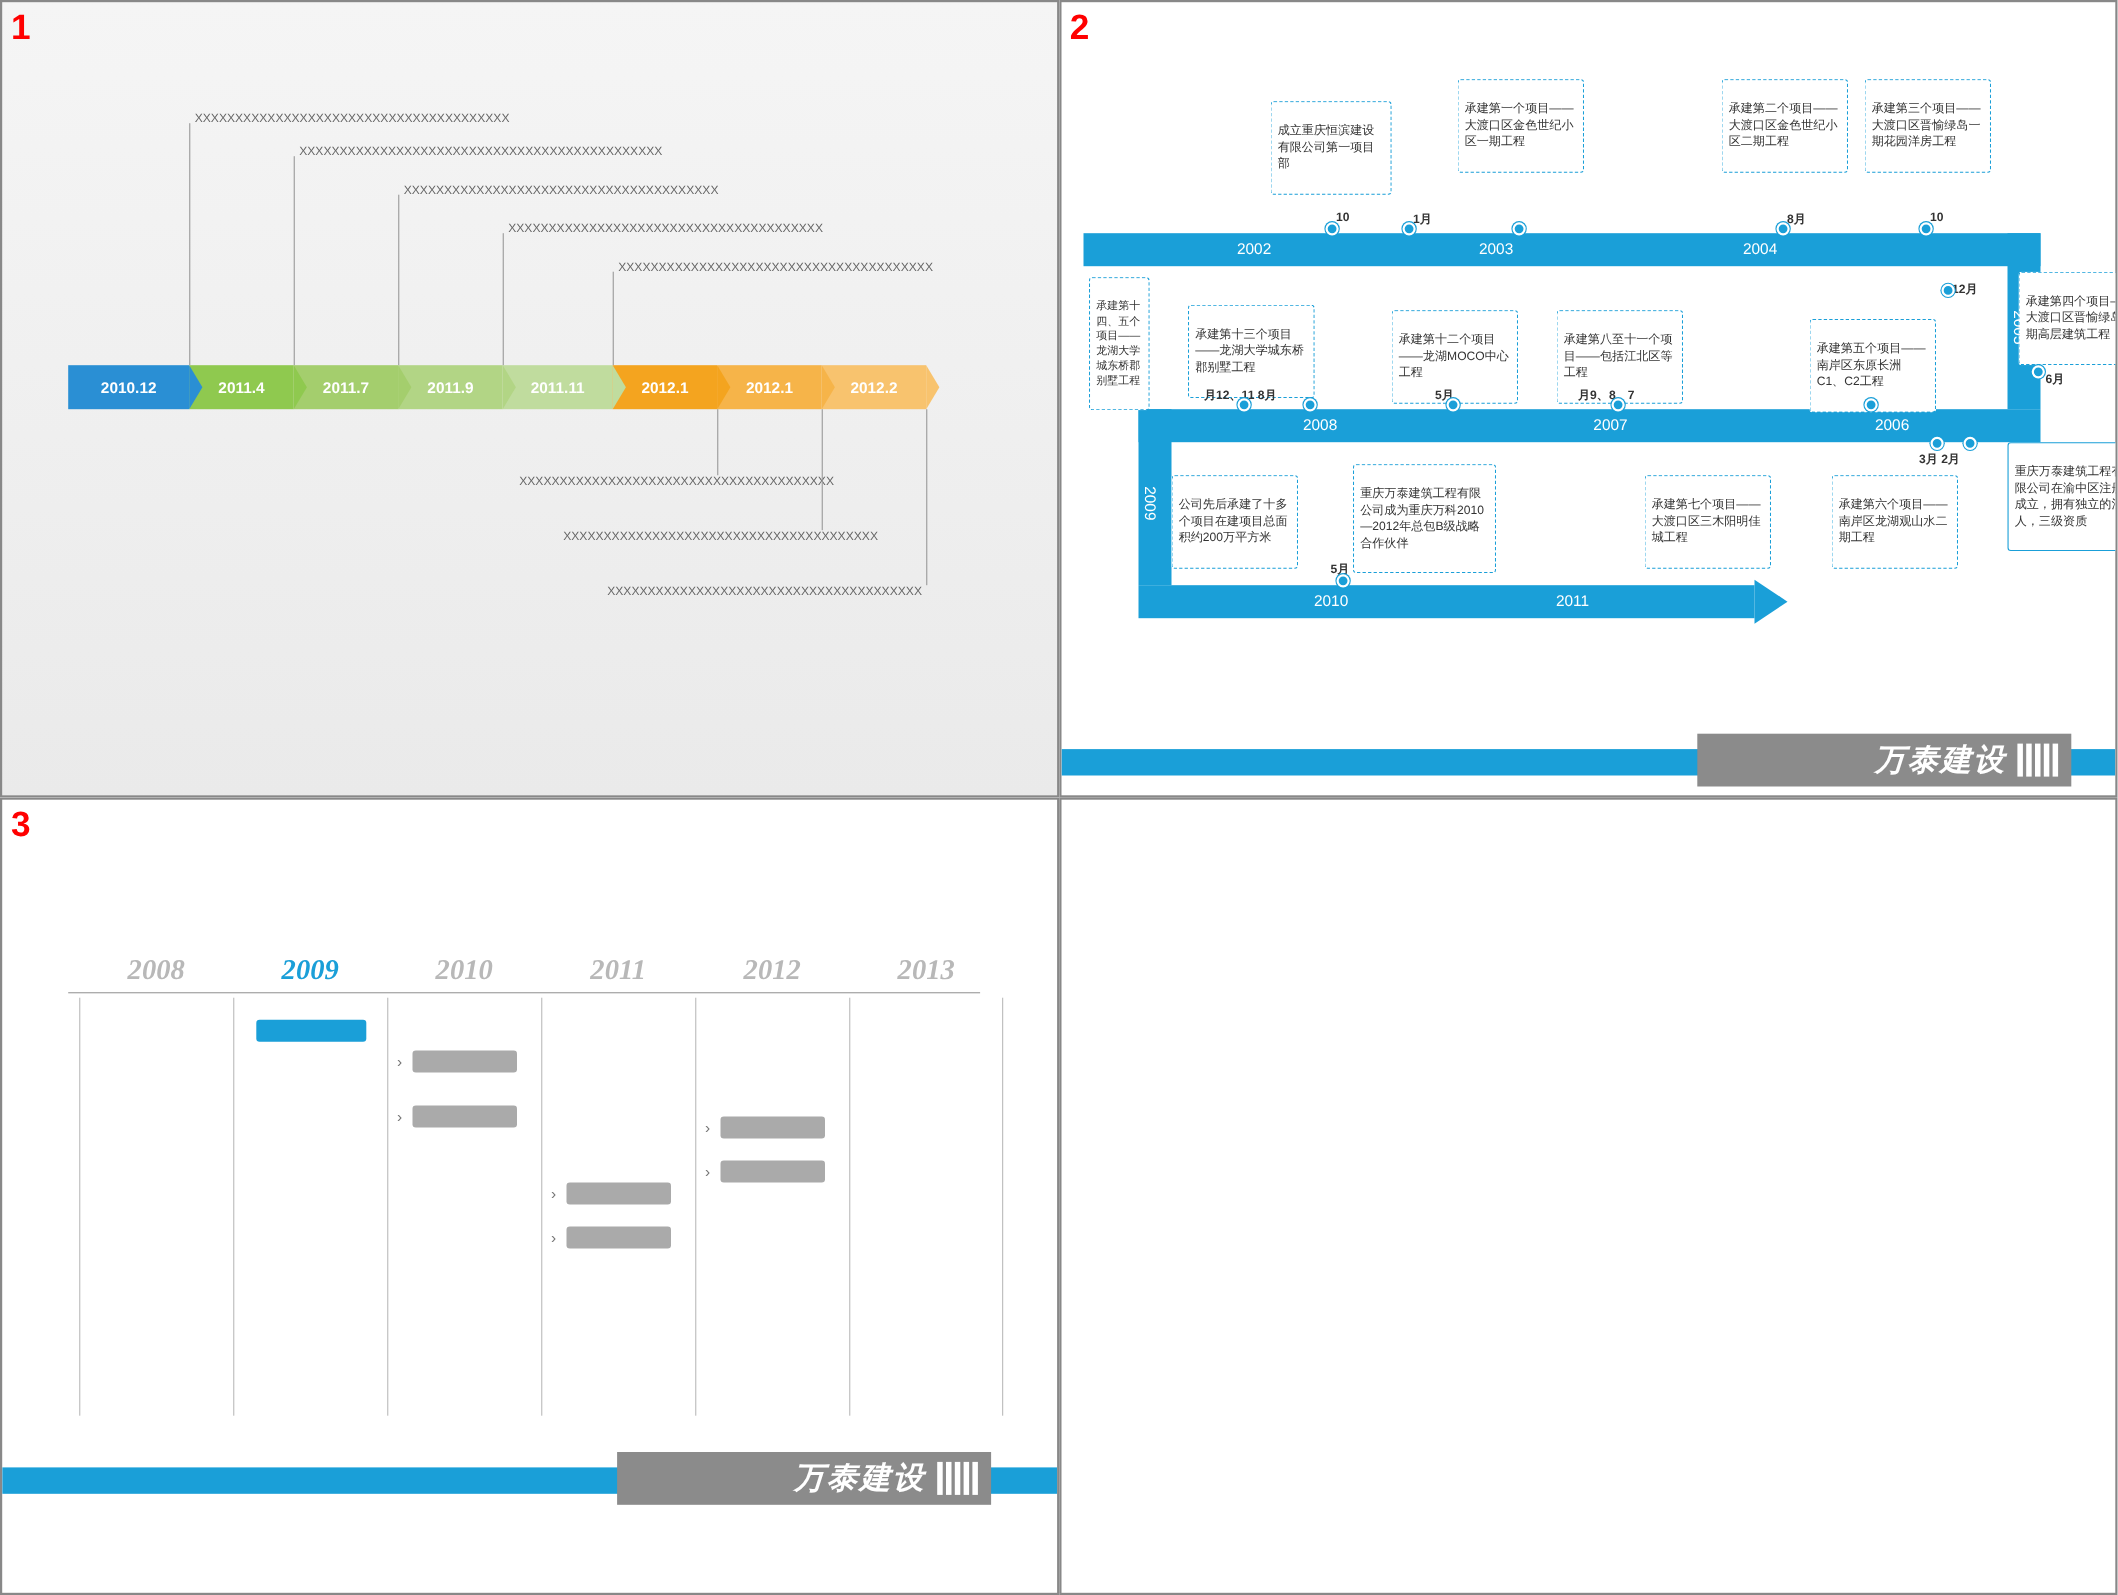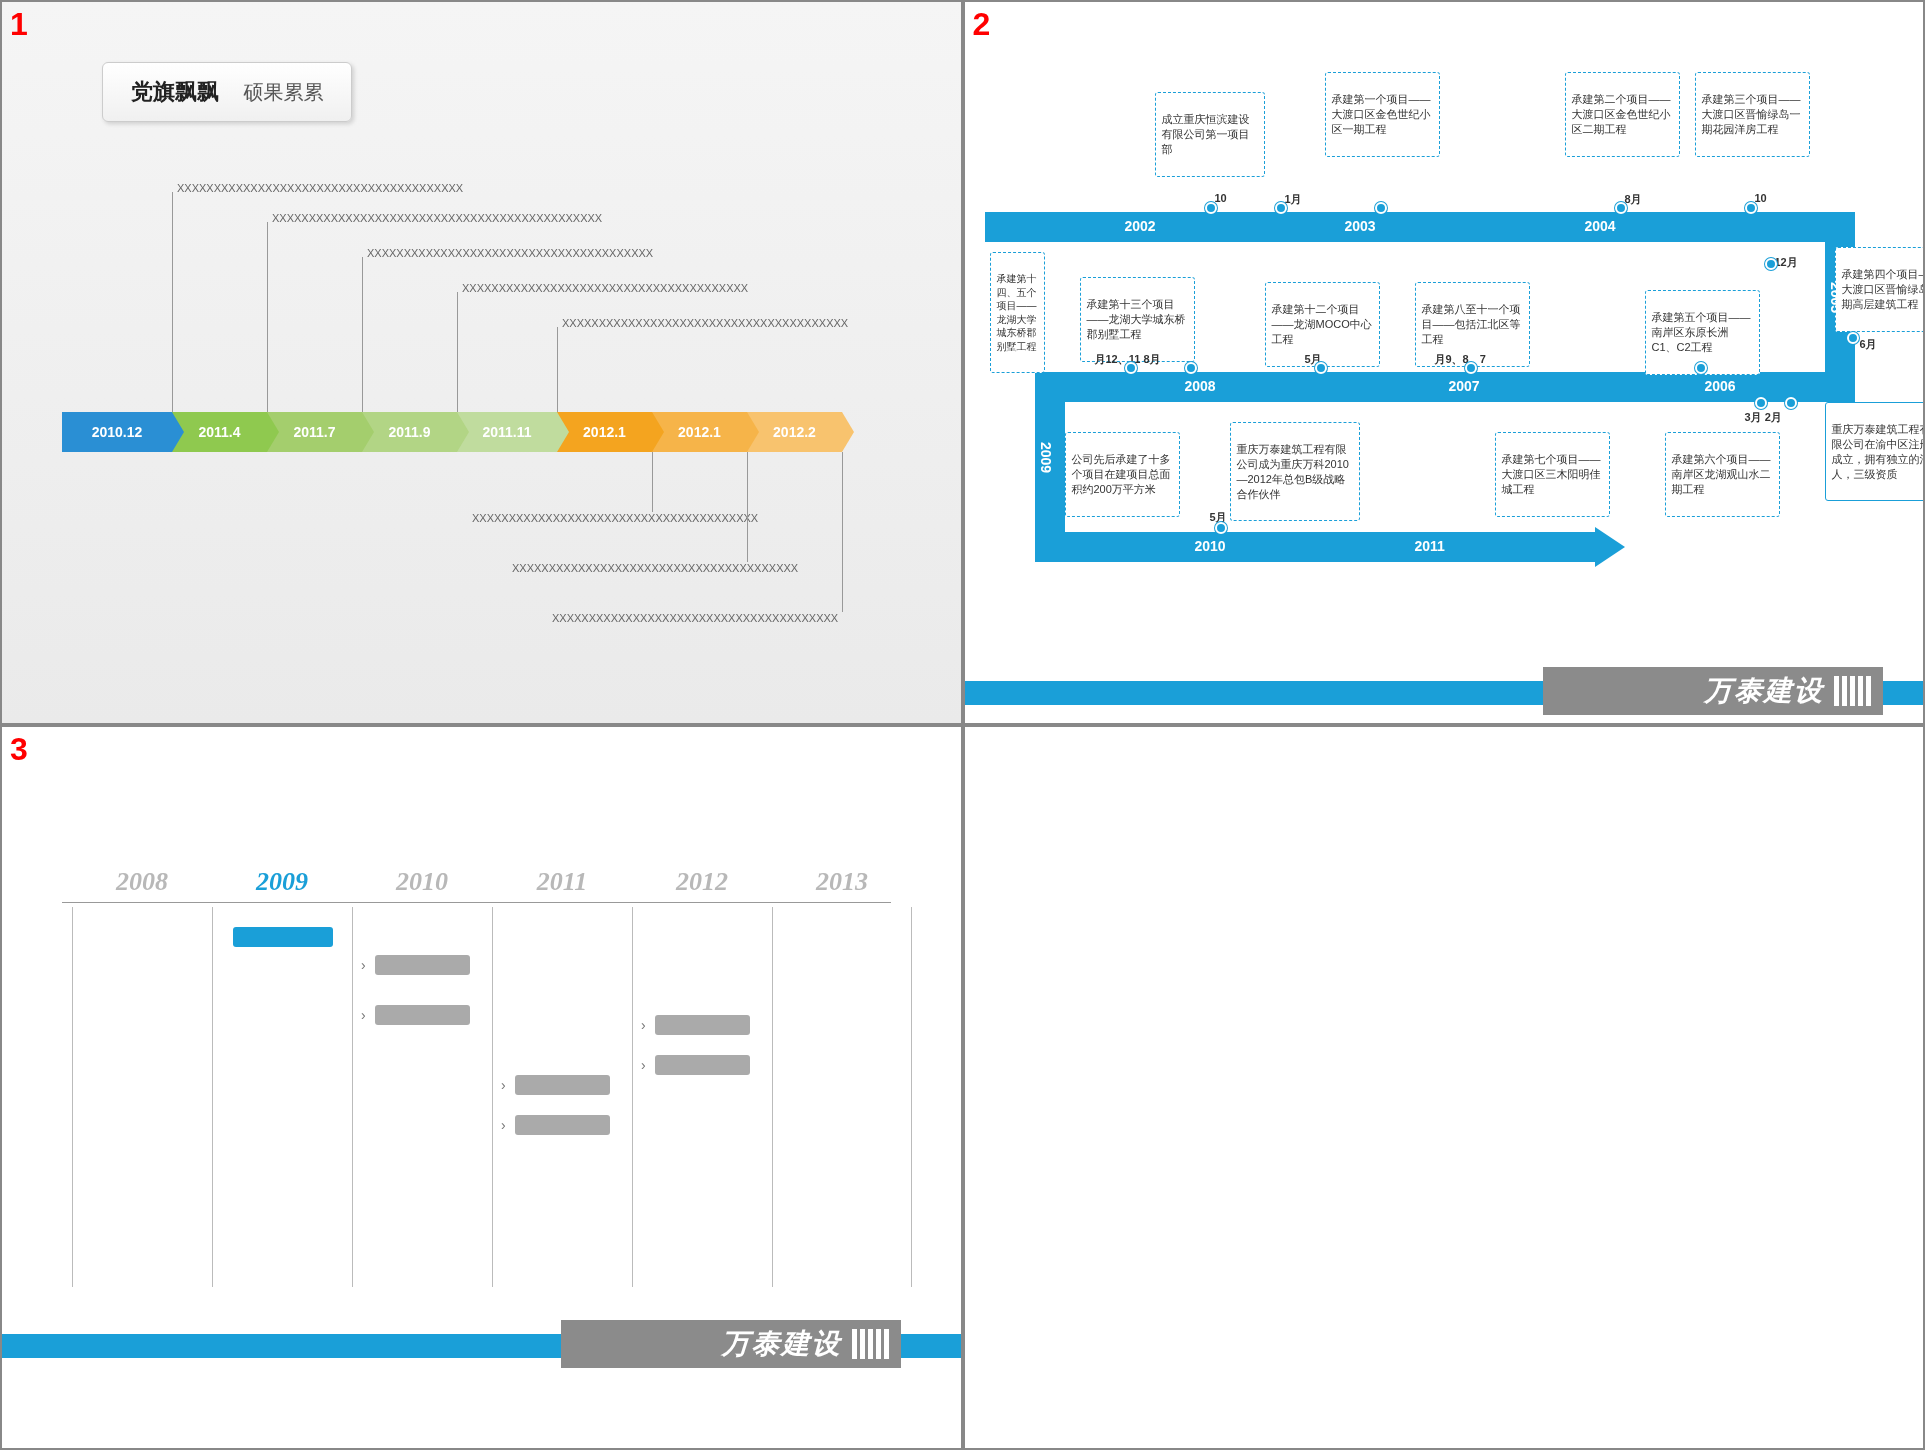--- a/index.html
+++ b/index.html
@@ -26,21 +26,21 @@
   .seg.o2 { background:#f6b449; width:95px;} .seg.o2::after{border-left-color:#f6b449;}
   .seg.o3 { background:#f8c36e; width:95px;} .seg.o3::after{border-left-color:#f8c36e;}
   .p1-line { position:absolute; border-left:1px solid #999; }
   .p1-text { position:absolute; font-size:11px; color:#666; white-space:nowrap; }
 
   
   .p2 { background:#fff; }
   .p2-inner { position:relative; width:100%; height:100%; }
   .snake-h { position:absolute; height:30px; background:#1a9fd8; }
   .snake-v { position:absolute; width:30px; background:#1a9fd8; }
-  .yr { position:absolute; color:#fff; font-size:14px; font-weight:bold; z-index:3; }
+  .yr { position:absolute; color:#fff; font-size:14px; font-weight:normal; z-index:3; }
   .snake-arrow { position:absolute; width:0; height:0; border-top:20px solid transparent; border-bottom:20px solid transparent; border-left:30px solid #1a9fd8; }
   .box { position:absolute; border:1.5px dashed #1a9fd8; background:#fff; padding:19px 6px; font-size:11px; color:#333; line-height:1.35; border-radius:3px; }
   .dot { position:absolute; width:12px; height:12px; background:#1a9fd8; border:2px solid #fff; border-radius:50%; box-shadow:0 0 0 1px #1a9fd8; z-index:4; }
   .mo { position:absolute; font-size:11px; color:#333; font-weight:bold; }
   .p2-footer { position:absolute; bottom:18px; left:0; right:0; height:24px; background:#1a9fd8; }
   .p2-brand-bg { position:absolute; bottom:8px; right:40px; width:340px; height:48px; background:#8b8b8b; display:flex; align-items:center; justify-content:flex-end; padding-right:12px; }
   .p2-brand { color:#fff; font-size:28px; font-weight:bold; font-style:italic; letter-spacing:2px; }
   .p2-bars { display:flex; gap:3px; margin-left:10px; }
   .p2-bars span{ width:5px; height:30px; background:#fff; }
 
@@ -61,24 +61,20 @@
   .p3-footer { position:absolute; bottom:90px; left:0; right:0; height:24px; background:#1a9fd8; }
   .p3-brand-bg { position:absolute; bottom:80px; right:60px; width:340px; height:48px; background:#8b8b8b; display:flex; align-items:center; justify-content:flex-end; padding-right:12px; }
 </style>
 </head>
 <body>
 
 <div class="grid">
 
   <div class="panel p1">
     <div class="panel-num">1</div>
-    <div class="p1-title">
-      <span class="b">党旗飘飘</span>
-      <span class="s">硕果累累</span>
-    </div>
     <div class="p1-body">
       <div class="p1-arrow">
         <div class="seg blue">2010.12</div>
         <div class="seg g1">2011.4</div>
         <div class="seg g2">2011.7</div>
         <div class="seg g3">2011.9</div>
         <div class="seg g4">2011.11</div>
         <div class="seg o1">2012.1</div>
         <div class="seg o2">2012.1</div>
         <div class="seg o3">2012.2</div>

